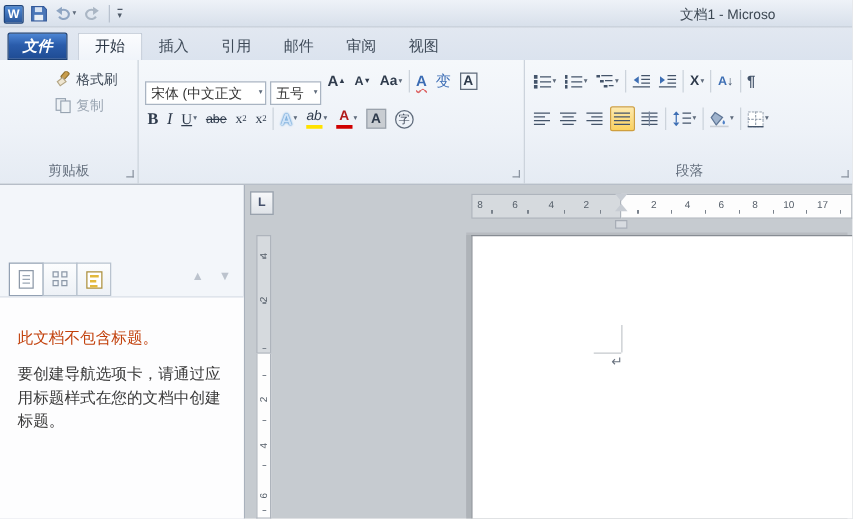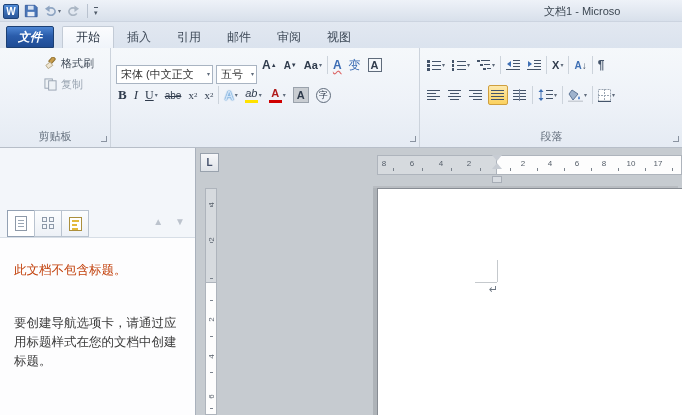--- a/index.html
+++ b/index.html
@@ -88,21 +88,21 @@
   .nav-tabs{position:absolute;left:7px;top:62px;height:27px;display:flex;}
   .ntab{width:28px;height:27px;border:1px solid #b9c3cf;background:linear-gradient(#fcfdfe,#edf1f6);
     display:flex;align-items:center;justify-content:center;margin-right:-1px;}
   .ntab.active{background:#fff;border-color:#93a1b3;}
   .nav-updown{position:absolute;right:10px;top:68px;display:flex;gap:12px;
     color:#bcc3cd;font-size:10px;}
   .nav-body{position:absolute;left:0;top:89px;right:0;bottom:0;background:#fdfdfe;
     border-top:1px solid #d7dee6;}
   .nav-line1{position:absolute;left:14px;top:24px;font-size:12.5px;color:#c2410c;}
   .nav-hint{position:absolute;left:14px;top:52px;width:168px;font-size:12.5px;
-    line-height:19px;color:#3a3a3a;margin-top:24px;}
+    line-height:19px;color:#3a3a3a;}
 
   
   .tabsel{position:absolute;left:200px;top:153px;width:19px;height:19px;
     background:linear-gradient(#f7f8fa,#dfe3e8);border:1px solid #99a2ad;
     display:flex;align-items:center;justify-content:center;
     font-size:10px;font-weight:bold;color:#44506b;}
   .hruler{position:absolute;left:377px;top:155px;width:305px;height:20px;}
   .hseg{position:absolute;top:0;height:20px;border:1px solid #aeb4bc;}
   .hseg.margin{left:0;width:120px;background:#d6dade;}
   .hseg.main{left:120px;width:185px;background:#fdfdfd;border-left:none;}

